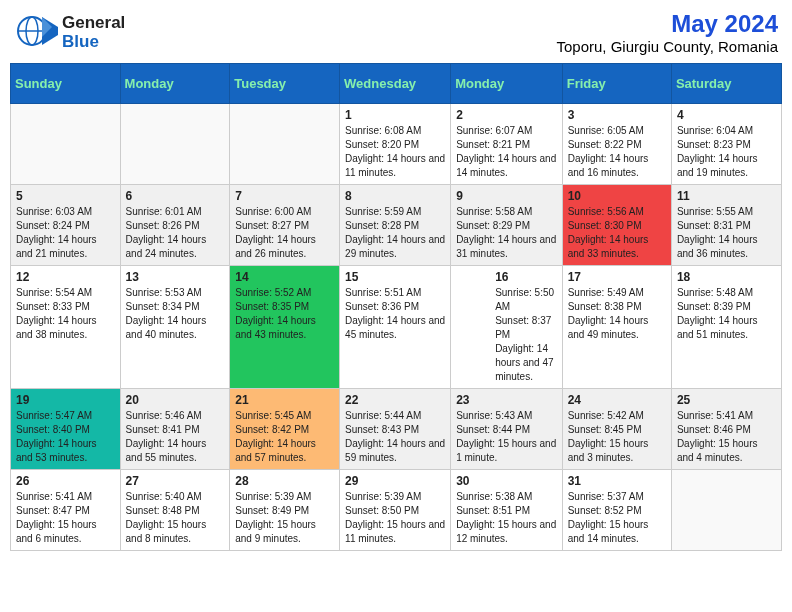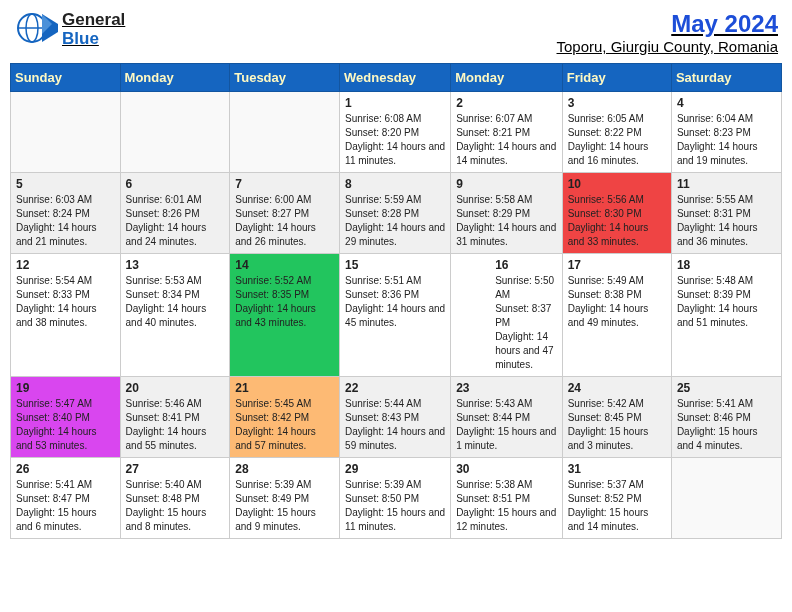--- a/index.html
+++ b/index.html
@@ -6,24 +6,23 @@
     body {
       font-family: Arial, sans-serif;
       background: #fff;
       width: 792px;
       min-height: 612px;
       padding: 10px;
     }
     .header {
       display: flex;
       justify-content: space-between;
-      align-items: flex-start;
+      align-items: center;
       margin-bottom: 8px;
       padding: 0 4px;
-      text-decoration: underline;
     }
     .logo-wrapper {
       display: flex;
       align-items: center;
       gap: 4px;
     }
     .title-block {
       text-align: right;
     }
     .month-title {
@@ -35,24 +34,24 @@
       font-size: 15px;
       color: #000000;
     }
     .calendar {
       width: 100%;
       border-collapse: collapse;
       border: 1px solid #ccc;
     }
     .calendar th {
       background: #1565c0;
-      color: #fef9c3;
+      color: #86efac;
       font-size: 13px;
       font-weight: bold;
-      padding: 6px 4px;
+      padding: 12px 4px;
       text-align: left;
       border: 1px solid #1255a0;
     }
     .calendar td {
       vertical-align: top;
       border: 1px solid #ccc;
       padding: 4px 5px;
       width: 113px;
       min-height: 80px;
       font-size: 10.5px;
@@ -204,21 +203,21 @@
         <td style="background: rgb(255, 255, 255);">
           <div class="day-num">17</div>
           <div class="day-info">Sunrise: 5:49 AM<br>Sunset: 8:38 PM<br>Daylight: 14 hours and 49 minutes.</div>
         </td>
         <td style="background: rgb(255, 255, 255);">
           <div class="day-num">18</div>
           <div class="day-info">Sunrise: 5:48 AM<br>Sunset: 8:39 PM<br>Daylight: 14 hours and 51 minutes.</div>
         </td>
       </tr>
       <tr>
-        <td style="background: #d946ef;">
+        <td style="background: #14b8a6;">
           <div class="day-num">19</div>
           <div class="day-info">Sunrise: 5:47 AM<br>Sunset: 8:40 PM<br>Daylight: 14 hours and 53 minutes.</div>
         </td>
         <td style="background: rgb(240, 240, 240);">
           <div class="day-num">20</div>
           <div class="day-info">Sunrise: 5:46 AM<br>Sunset: 8:41 PM<br>Daylight: 14 hours and 55 minutes.</div>
         </td>
         <td style="background: #fdba74;">
           <div class="day-num">21</div>
           <div class="day-info">Sunrise: 5:45 AM<br>Sunset: 8:42 PM<br>Daylight: 14 hours and 57 minutes.</div>

